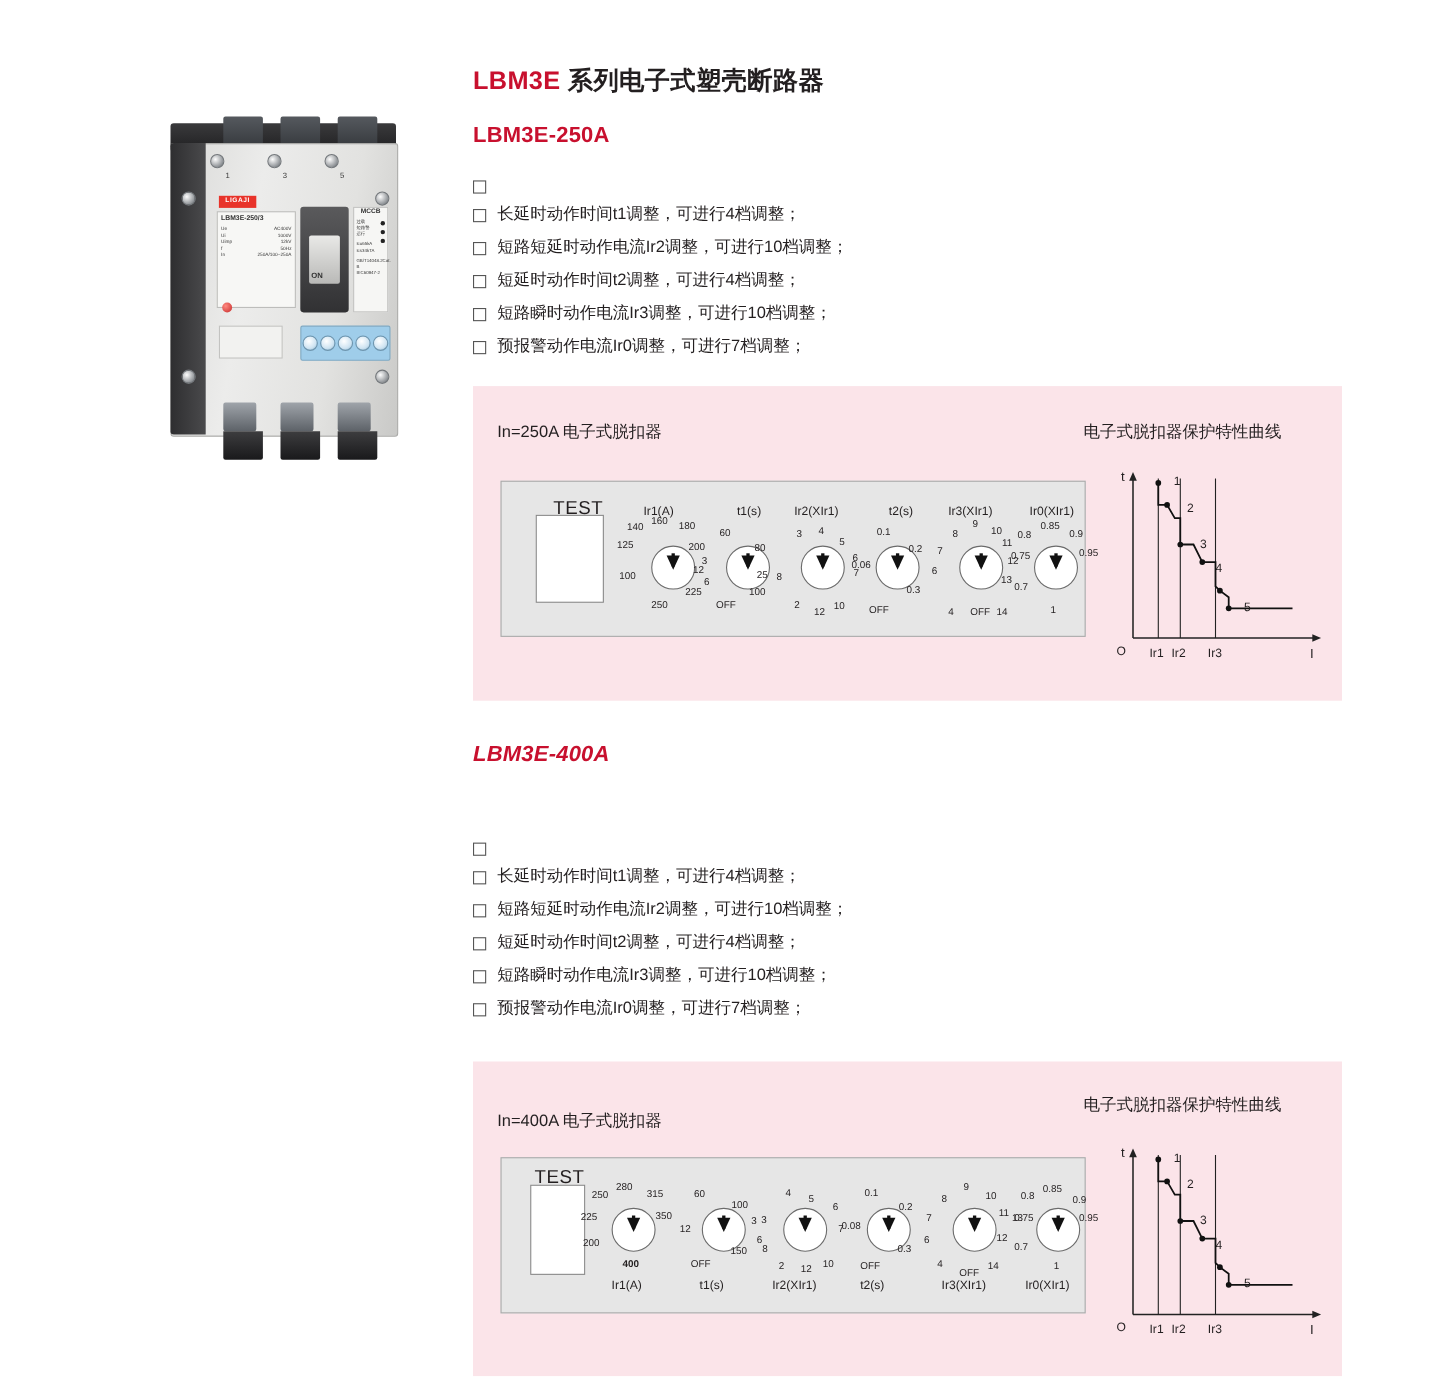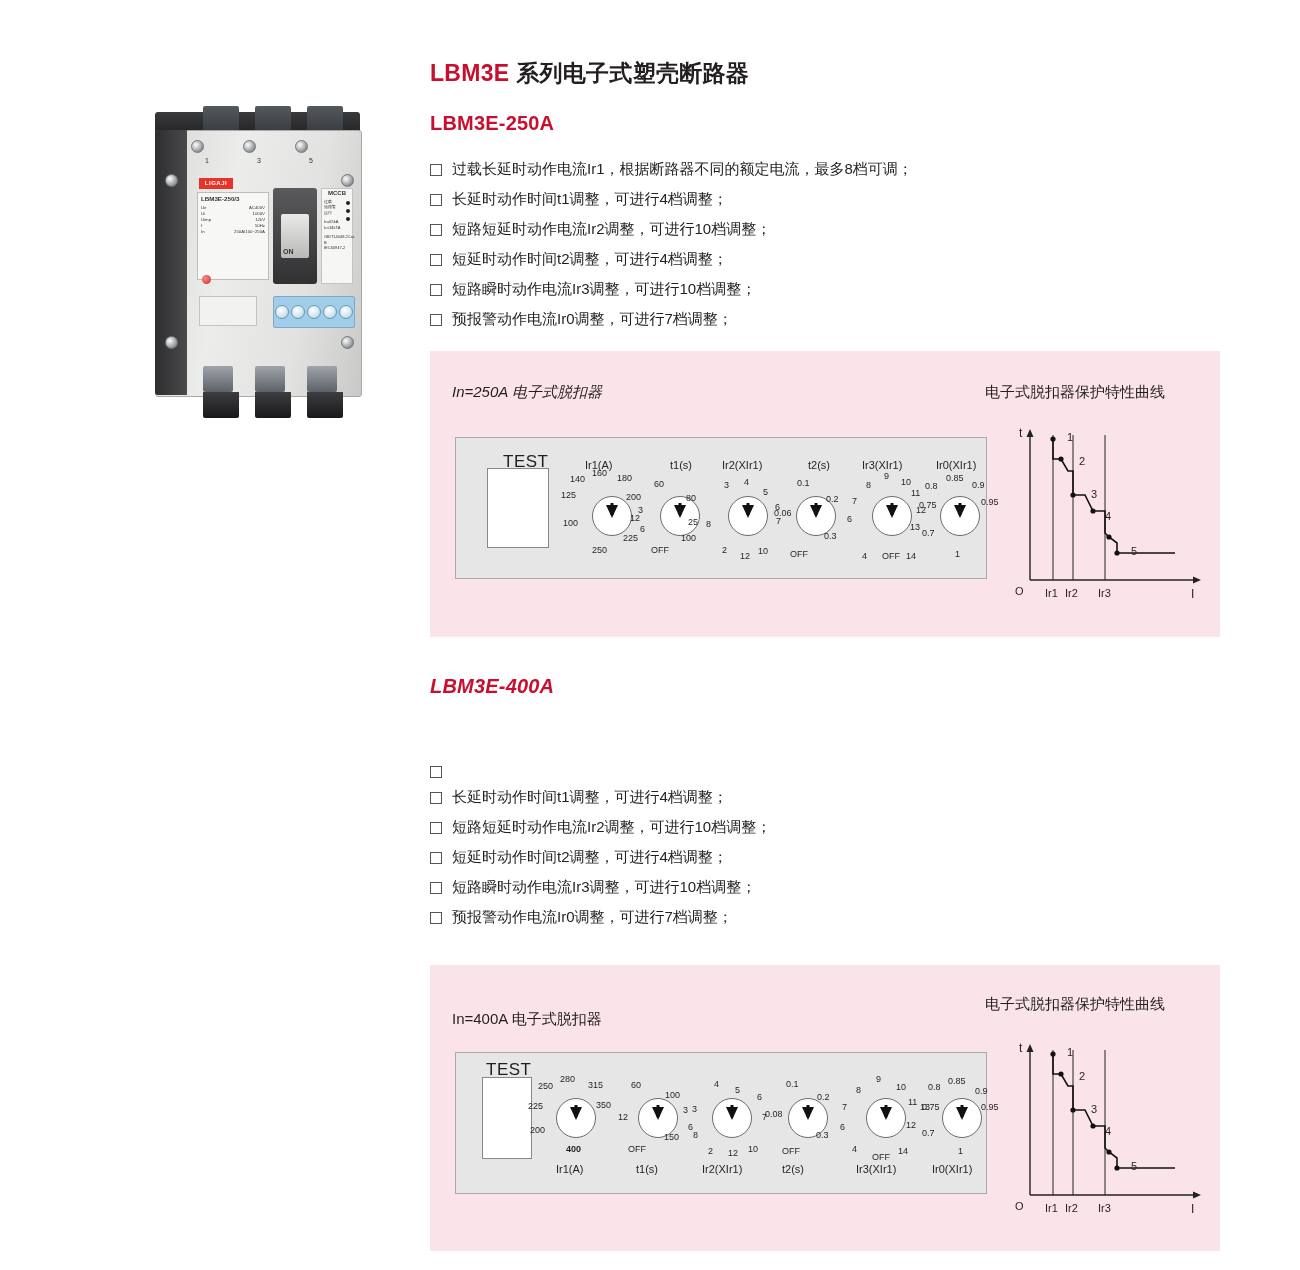--- a/index.html
+++ b/index.html
@@ -422,21 +422,20 @@
   <div style="position:absolute;left:58px;top:292px;width:36px;height:26px;background:linear-gradient(180deg,#3d3d3f,#19191b);border-radius:0 0 2px 2px;"></div>
   <div style="position:absolute;left:110px;top:292px;width:36px;height:26px;background:linear-gradient(180deg,#3d3d3f,#19191b);border-radius:0 0 2px 2px;"></div>
   <div style="position:absolute;left:162px;top:292px;width:36px;height:26px;background:linear-gradient(180deg,#3d3d3f,#19191b);border-radius:0 0 2px 2px;"></div>
 </div>
 
 <div class="section-title" style="left:430px;top:112px;">LBM3E-250A</div>
 
 <div class="bullets" style="top:158px;">
   <div class="bullet">
       <span class="box"></span>
-      <span>过载长延时动作电流Ir1，根据断路器不同的额定电流，最多8档可调；</span>
     </div>
   <div class="bullet">
       <span class="box"></span>
       <span>长延时动作时间t1调整，可进行4档调整；</span>
     </div>
   <div class="bullet">
       <span class="box"></span>
       <span>短路短延时动作电流Ir2调整，可进行10档调整；</span>
     </div>
   <div class="bullet">
@@ -447,21 +446,21 @@
       <span class="box"></span>
       <span>短路瞬时动作电流Ir3调整，可进行10档调整；</span>
     </div>
   <div class="bullet">
       <span class="box"></span>
       <span>预报警动作电流Ir0调整，可进行7档调整；</span>
     </div>
 </div>
 
 <div class="panel" style="left:430px;top:351px;width:790px;height:286px;"></div>
-<div class="panel-caption" style="left:452px;top:383px;font-style:italic;">In=250A 电子式脱扣器</div>
+<div class="panel-caption" style="left:452px;top:383px;">In=250A 电子式脱扣器</div>
 <div class="curve-title" style="left:985px;top:383px;">电子式脱扣器保护特性曲线</div>
 
 <div class="trip-unit" style="left:455px;top:437px;width:530px;height:140px;"></div>
 <div class="test-box" style="left:487px;top:468px;width:60px;height:78px;"></div>
 <div class="test-label" style="left:503px;top:452px;">TEST</div>
 
 <div class="dial-title" style="left:585px;top:459px;">Ir1(A)</div>
 <div class="dial" style="left:592px;top:496px;">
     <span class="stem"></span>
   </div>

